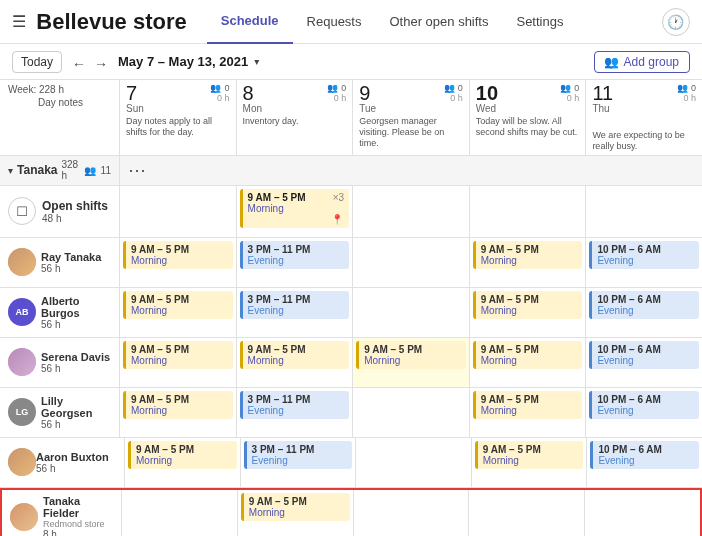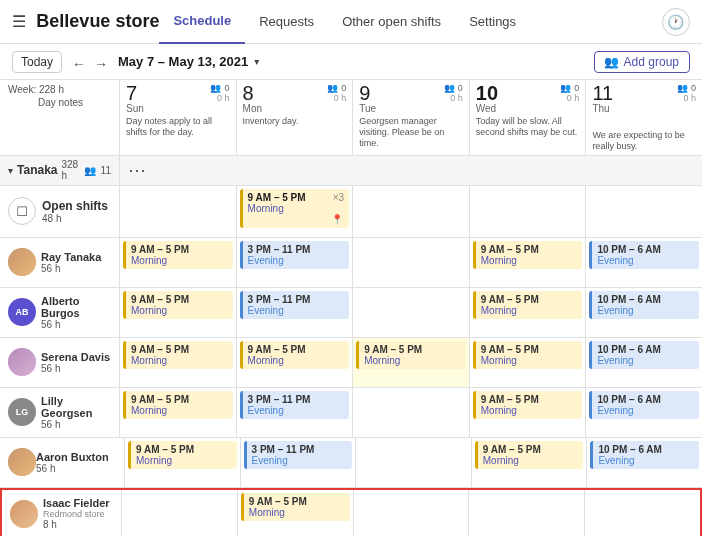--- a/index.html
+++ b/index.html
@@ -5,21 +5,21 @@
     * { box-sizing: border-box; margin: 0; padding: 0; }
     body { font-family: 'Segoe UI', Arial, sans-serif; font-size: 12px; background: #fff; color: #333; width: 702px; height: 536px; overflow: hidden; }
   </style>
 </head>
 <body>
 
 <div style="width:702px;height:536px;overflow:hidden;background:#fff;">
 
   <div style="display:flex;align-items:center;height:44px;padding:0 12px;border-bottom:1px solid #e0e0e0;">
     <span style="font-size:16px;margin-right:10px;color:#444;cursor:pointer;">☰</span>
-    <span style="font-size:18px;font-weight:700;color:#1a1a1a;">Bellevue store</span>
+    <span style="font-size:22px;font-weight:700;color:#1a1a1a;margin-right:20px;">Bellevue store</span>
     <div style="display:flex;height:44px;">
       <div style="padding:0 14px;height:44px;display:flex;align-items:center;font-size:13px;color:#4f52b2;font-weight:600;cursor:pointer;position:relative;border-bottom:2px solid #4f52b2;">Schedule</div>
       <div style="padding:0 14px;height:44px;display:flex;align-items:center;font-size:13px;color:#444;cursor:pointer;">Requests</div>
       <div style="padding:0 14px;height:44px;display:flex;align-items:center;font-size:13px;color:#444;cursor:pointer;">Other open shifts</div>
       <div style="padding:0 14px;height:44px;display:flex;align-items:center;font-size:13px;color:#444;cursor:pointer;">Settings</div>
     </div>
     <div style="margin-left:auto;width:28px;height:28px;border-radius:50%;border:1px solid #ccc;display:flex;align-items:center;justify-content:center;cursor:pointer;font-size:14px;color:#444;">🕐</div>
   </div>
 
   <div style="display:flex;align-items:center;height:36px;padding:0 12px;border-bottom:1px solid #e0e0e0;">
@@ -330,21 +330,21 @@
           </div>
         </div>
       </div>
 
       <div style="display:flex;border:2px solid #e53935;min-height:52px;background:#fff;">
         <div style="width:120px;flex-shrink:0;border-right:1px solid #e0e0e0;padding:5px 8px;display:flex;align-items:center;gap:5px;">
           <div style="width:28px;height:28px;border-radius:50%;background:#e8b87a;flex-shrink:0;overflow:hidden;display:flex;align-items:center;justify-content:center;">
             <div style="width:100%;height:100%;background:linear-gradient(135deg,#d4956a,#e8c090);border-radius:50%;"></div>
           </div>
           <div>
-            <div style="font-size:11px;font-weight:600;">Isaac Fielder</div>
+            <div style="font-size:11px;font-weight:600;">Tanaka Fielder</div>
             <div style="font-size:9px;color:#888;">Redmond store</div>
             <div style="font-size:10px;color:#555;">8 h</div>
           </div>
         </div>
         <div style="flex:1;min-width:84px;border-right:1px solid #e0e0e0;padding:3px;"></div>
         <div style="flex:1;min-width:84px;border-right:1px solid #e0e0e0;padding:3px;">
           <div style="background:#fff4ce;border-left:3px solid #d7a600;border-radius:3px;padding:3px 5px;">
             <div style="font-size:10px;font-weight:600;">9 AM – 5 PM</div>
             <div style="font-size:10px;color:#4f52b2;">Morning</div>
           </div>

